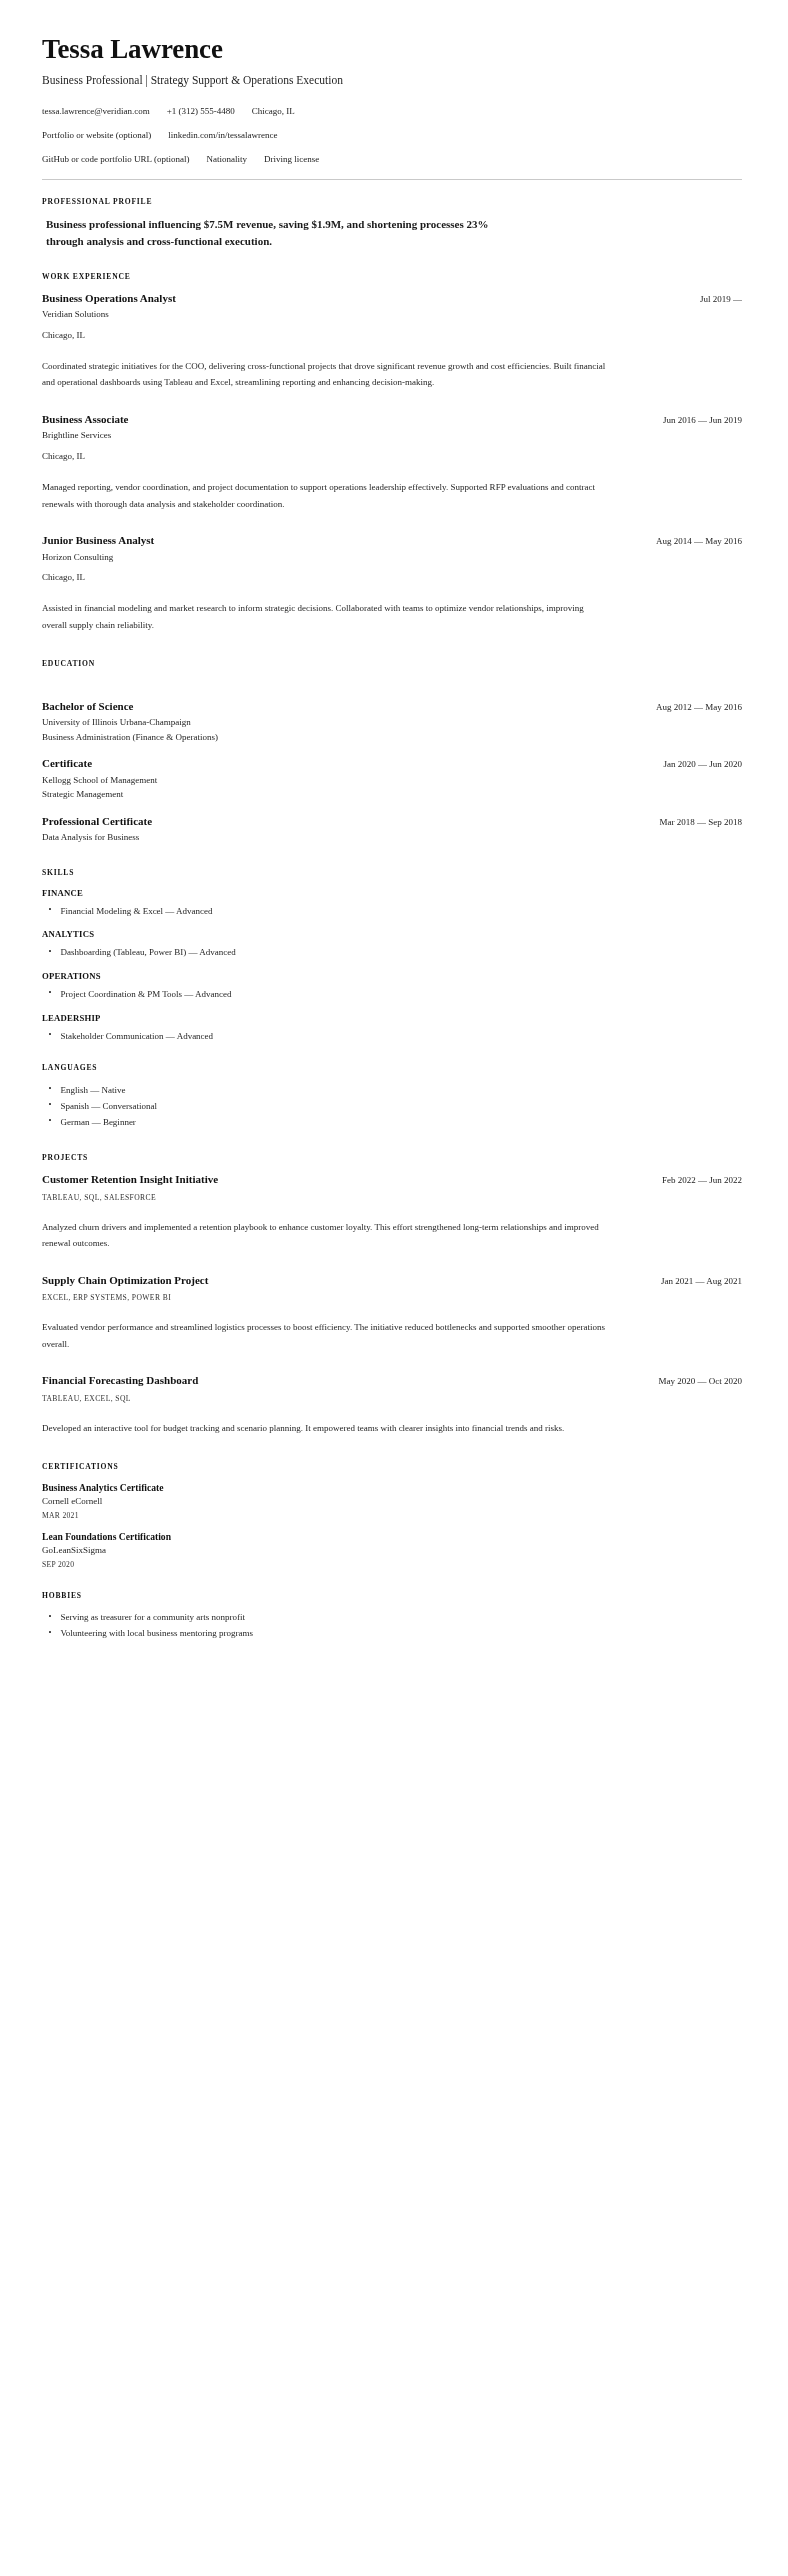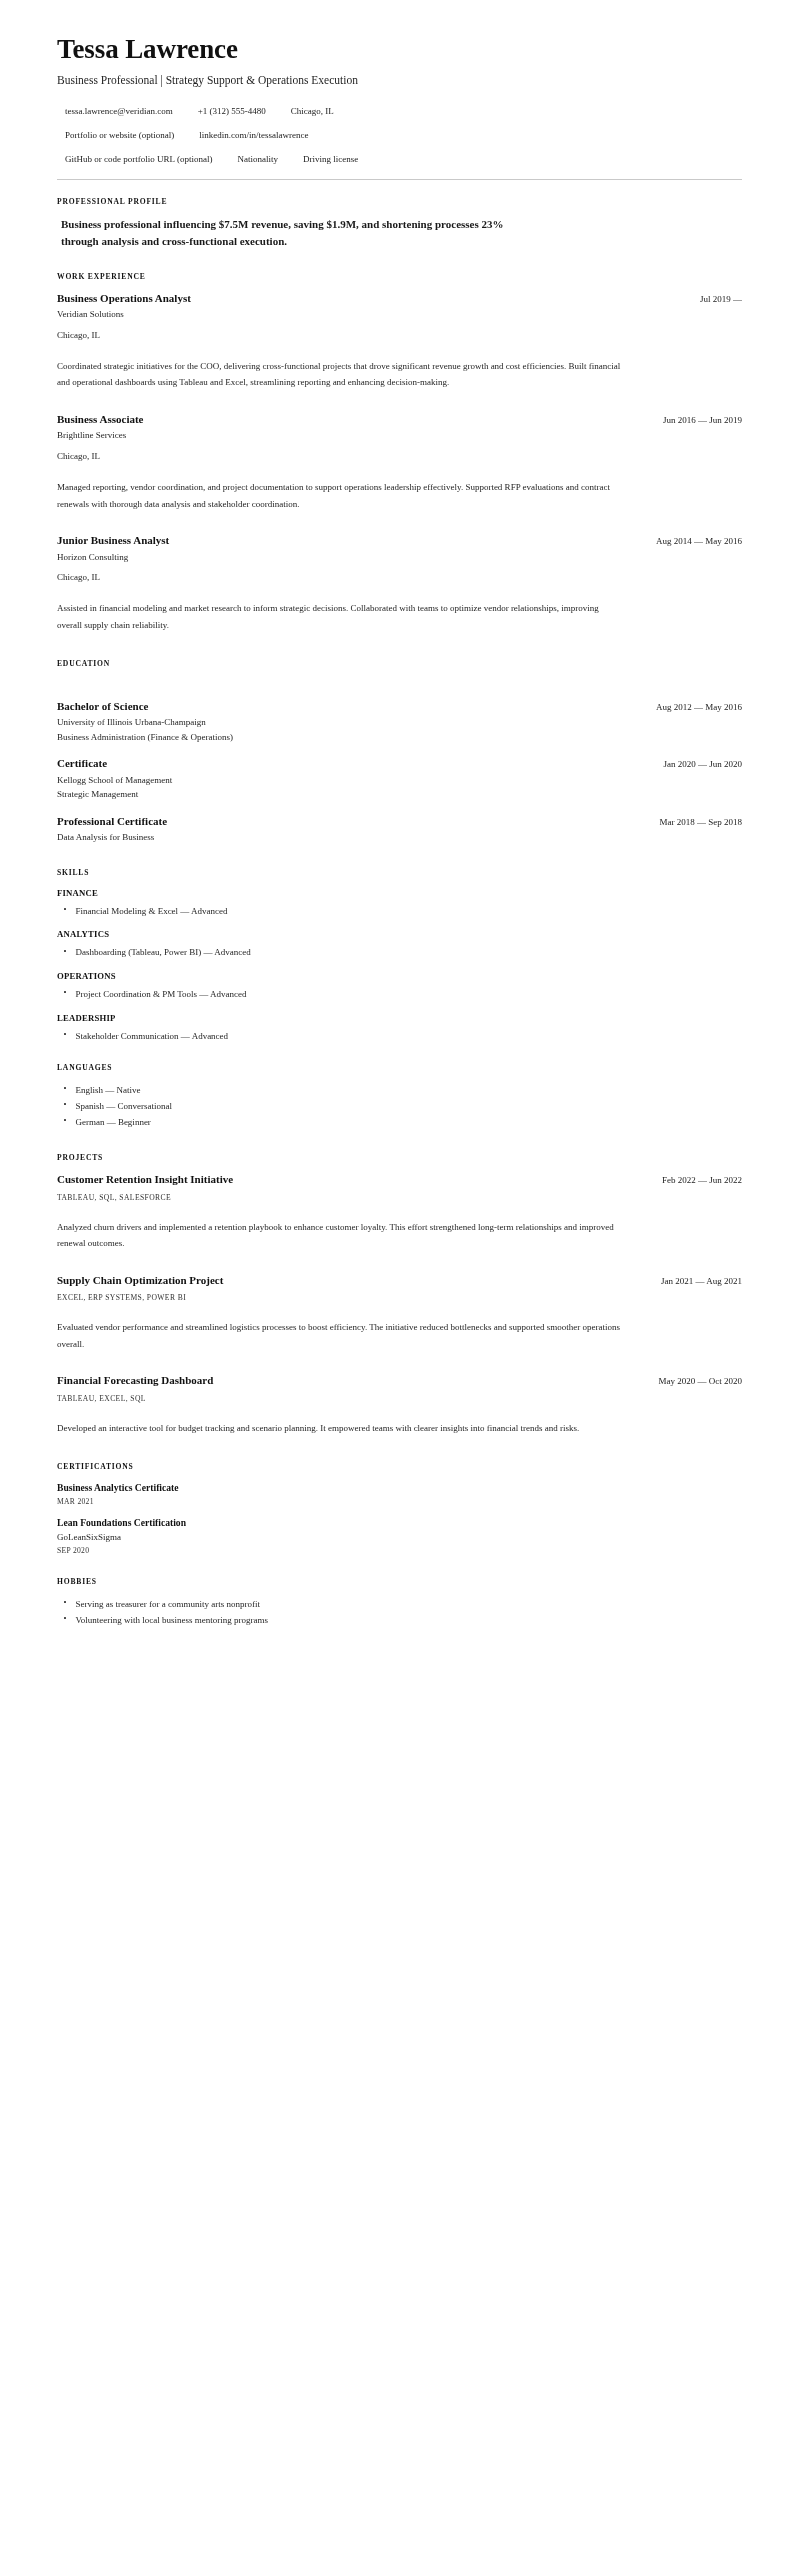--- a/index.html
+++ b/index.html
@@ -11,21 +11,21 @@
   }
   body {
     width: 789px;
     min-height: 2576px;
     font-family: "Liberation Serif", "DejaVu Serif", serif;
     color: #1a1a1a;
     -webkit-font-smoothing: antialiased;
   }
   .page {
     width: 789px;
-    padding: 34px 47px 26px 57px;
+    padding: 34px 47px 26px 42px;
   }
 
   
   .name {
     font-size: 27px;
     font-weight: bold;
     letter-spacing: -0.1px;
     line-height: 1.12;
     margin: 0 0 9.2px 0;
     color: #111111;
@@ -38,21 +38,21 @@
   }
   .contact-row {
     font-size: 9px;
     line-height: 1.4;
     color: #222222;
     margin-bottom: 11.2px;
     display: flex;
     flex-wrap: wrap;
     align-items: baseline;
   }
-  .contact-row .citem { margin-right: 17px; white-space: nowrap; margin-left: 8px; }
+  .contact-row .citem { margin-right: 17px; white-space: nowrap; }
   .contact-row .citem:last-child { margin-right: 0; }
 
   hr.rule {
     border: none;
     border-top: 0.7px solid #c9c9c9;
     margin: 13px 0 17px 0;
   }
 
   
   .section-title {
@@ -355,20 +355,21 @@
       <div class="tech-line">TABLEAU, EXCEL, SQL</div>
       <p class="entry-desc">Developed an interactive tool for budget tracking and scenario planning. It empowered teams with clearer insights into financial trends and risks.</p>
     </div>
   </section>
 
   <section class="section" style="margin-top:26px;">
     <h2 class="section-title">CERTIFICATIONS</h2>
 
     <div class="cert">
       <div class="cert-name">Business Analytics Certificate</div>
+      <div class="cert-issuer">Cornell eCornell</div>
       <div class="cert-date">MAR 2021</div>
     </div>
 
     <div class="cert">
       <div class="cert-name">Lean Foundations Certification</div>
       <div class="cert-issuer">GoLeanSixSigma</div>
       <div class="cert-date">SEP 2020</div>
     </div>
   </section>
 

